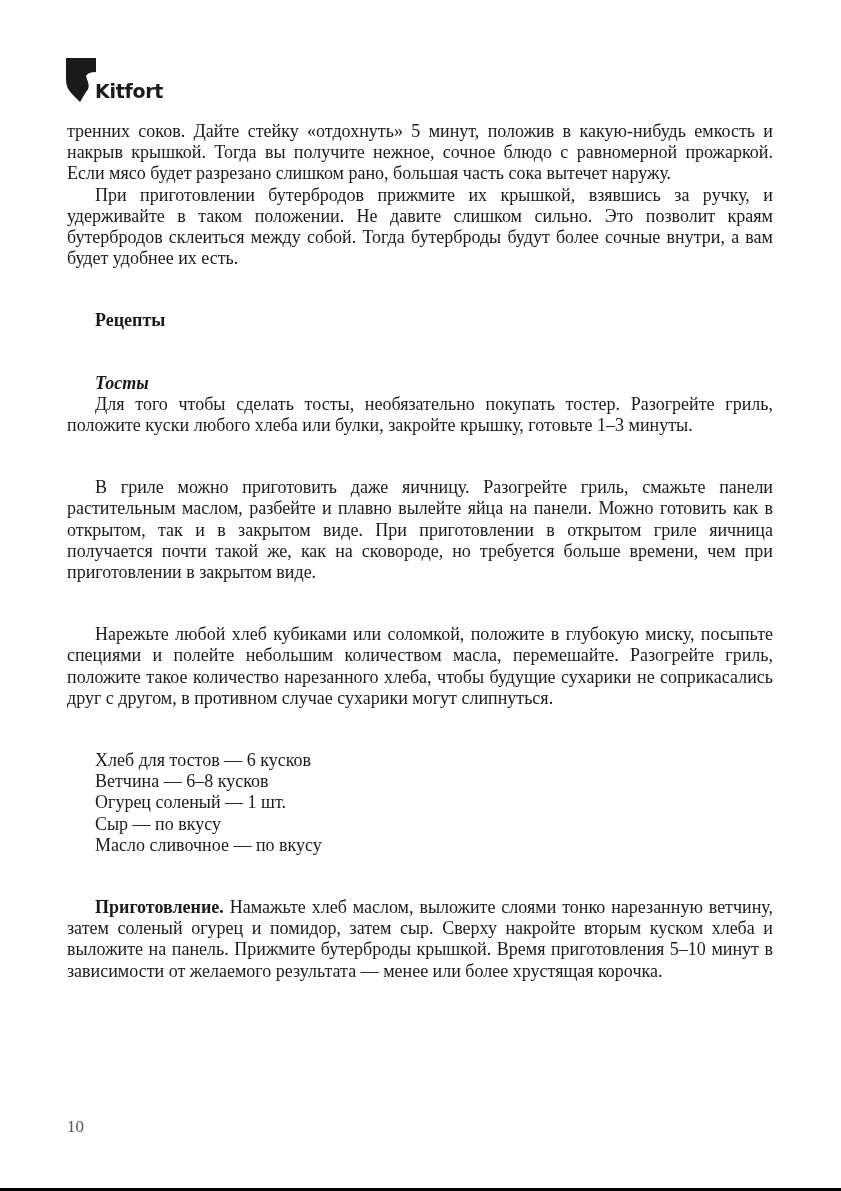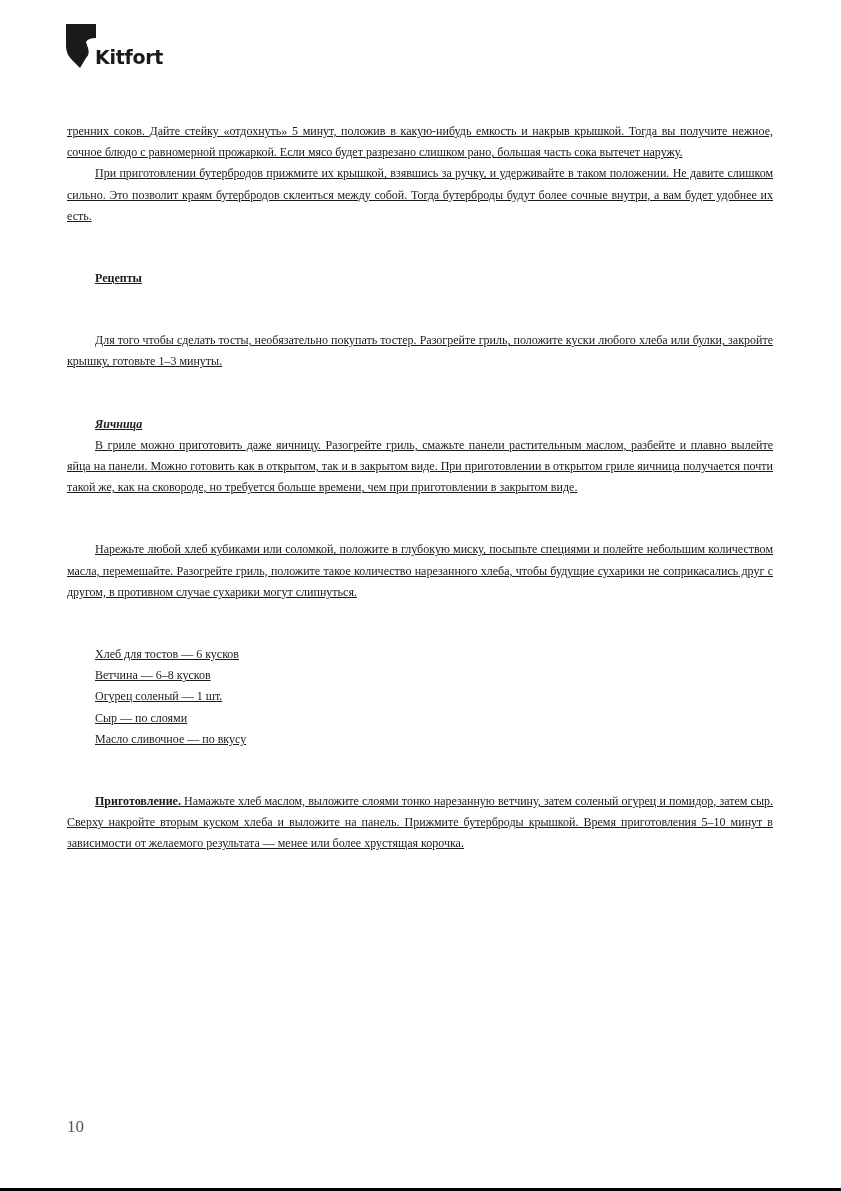--- a/index.html
+++ b/index.html
@@ -11,21 +11,21 @@
       width: 841px;
       height: 1191px;
       position: relative;
       overflow: hidden;
       font-family: "Liberation Serif", "DejaVu Serif", serif;
       color: #1a1a1a;
     }
     .logo {
       position: absolute;
       left: 66px;
-      top: 24px;
+      top: 58px;
       height: 50px;
       width: 110px;
       text-align: center;
     }
     .logo-mark {
       position: absolute;
       left: 0;
       top: 0;
       width: 34px;
       height: 46px;
@@ -39,23 +39,22 @@
       font-size: 19px;
       letter-spacing: -0.3px;
       color: #1a1a1a;
       line-height: 1;
     }
     .content {
       position: absolute;
       left: 67px;
       top: 121px;
       width: 706px;
-      font-size: 12px;
+      font-size: 18px;
       line-height: 21.2px;
-      text-decoration: underline;
     }
     .content p {
       margin: 0;
       text-align: justify;
       text-align-last: left;
       hyphens: manual;
     }
     .indent {
       text-indent: 28px;
     }
@@ -114,41 +113,41 @@
   <p class="indent">При приготовлении бутербродов прижмите их крышкой, взявшись за ручку, и удерживайте в таком положении. Не давите слишком сильно. Это позволит краям бутербродов склеиться между собой. Тогда бутерброды будут более сочные внутри, а вам будет удобнее их есть.</p>
 
   <div class="gap-lg"></div>
   <div class="gap-md"></div>
 
   <p class="section-title">Рецепты</p>
 
   <div class="gap-lg"></div>
   <div class="gap-md"></div>
 
+  <p class="recipe-title">Тосты</p>
   <p class="indent">Для того чтобы сделать тосты, необязательно покупать тостер. Разогрейте гриль, положите куски любого хлеба или булки, закройте крышку, готовьте 1–3 минуты.</p>
 
   <div class="gap-lg"></div>
   <div class="gap-md"></div>
 
-  <p class="recipe-title">Яичница</p>
   <p class="indent">В гриле можно приготовить даже яичницу. Разогрейте гриль, смажьте панели растительным маслом, разбейте и плавно вылейте яйца на панели. Можно готовить как в открытом, так и в закрытом виде. При приготовлении в открытом гриле яичница получается почти такой же, как на сковороде, но требуется больше времени, чем при приготовлении в закрытом виде.</p>
 
   <div class="gap-lg"></div>
   <div class="gap-md"></div>
 
   <p class="indent">Нарежьте любой хлеб кубиками или соломкой, положите в глубокую миску, посыпьте специями и полейте небольшим количеством масла, перемешайте. Разогрейте гриль, положите такое количество нарезанного хлеба, чтобы будущие сухарики не соприкасались друг с другом, в противном случае сухарики могут слипнуться.</p>
 
   <div class="gap-lg"></div>
   <div class="gap-md"></div>
 
   <ul class="ingredients">
     <li>Хлеб для тостов — 6 кусков</li>
     <li>Ветчина — 6–8 кусков</li>
     <li>Огурец соленый — 1 шт.</li>
-    <li>Сыр — по слоями</li>
+    <li>Сыр — по вкусу</li>
     <li>Масло сливочное — по вкусу</li>
   </ul>
 
   <div class="gap-lg"></div>
   <div class="gap-md"></div>
 
   <p class="indent"><span class="bold-lead">Приготовление.</span><span> Намажьте хлеб маслом, выложите слоями тонко нарезанную ветчину, затем соленый огурец и помидор, затем сыр. Сверху накройте вторым куском хлеба и выложите на панель. Прижмите бутерброды крышкой. Время приготовления 5–10 минут в зависимости от желаемого результата — менее или более хрустящая корочка.</span></p>
 </div>
 
 <div class="page-number">10</div>

